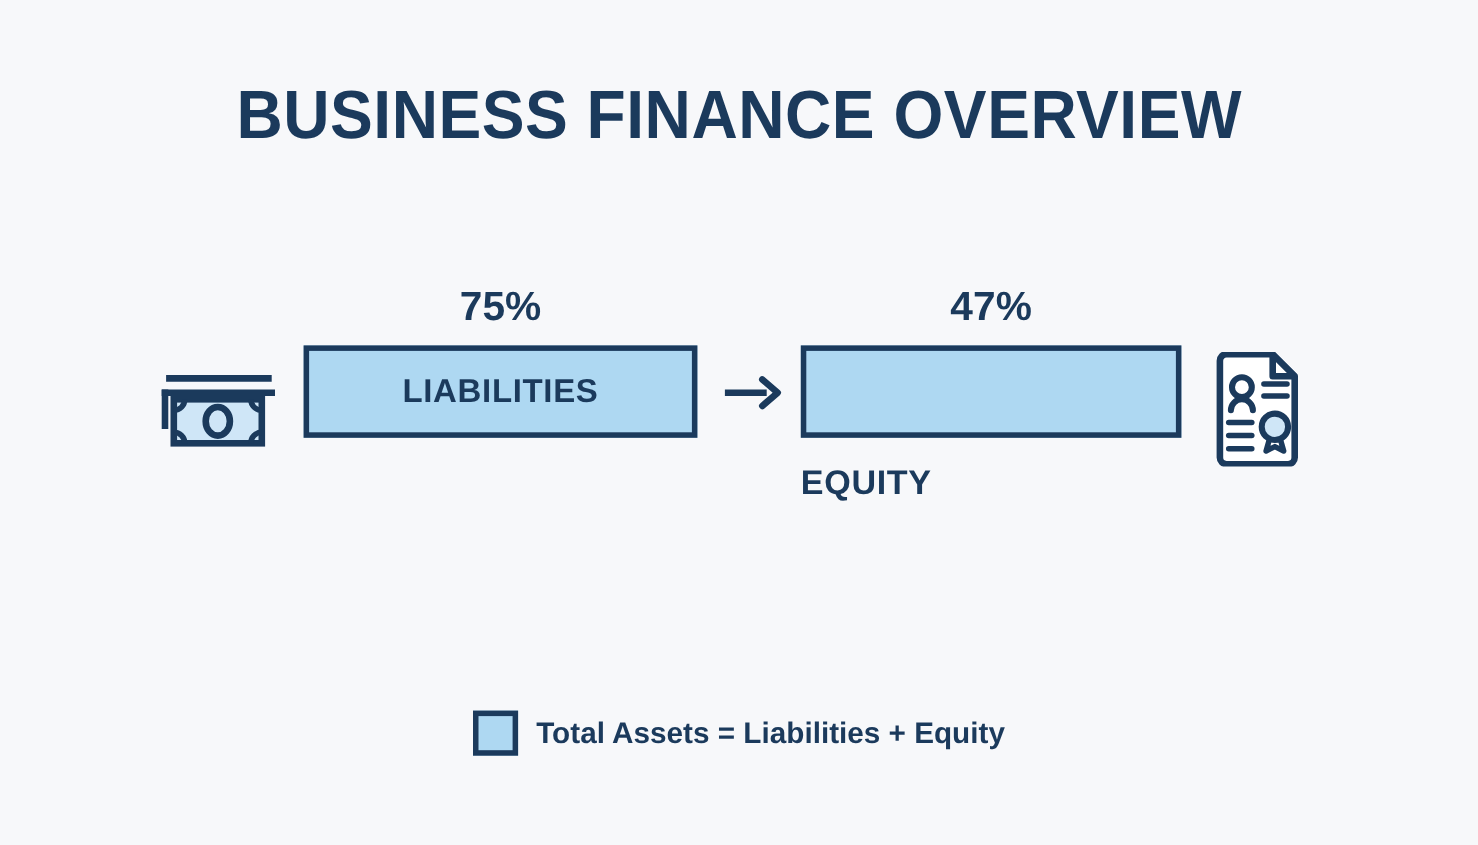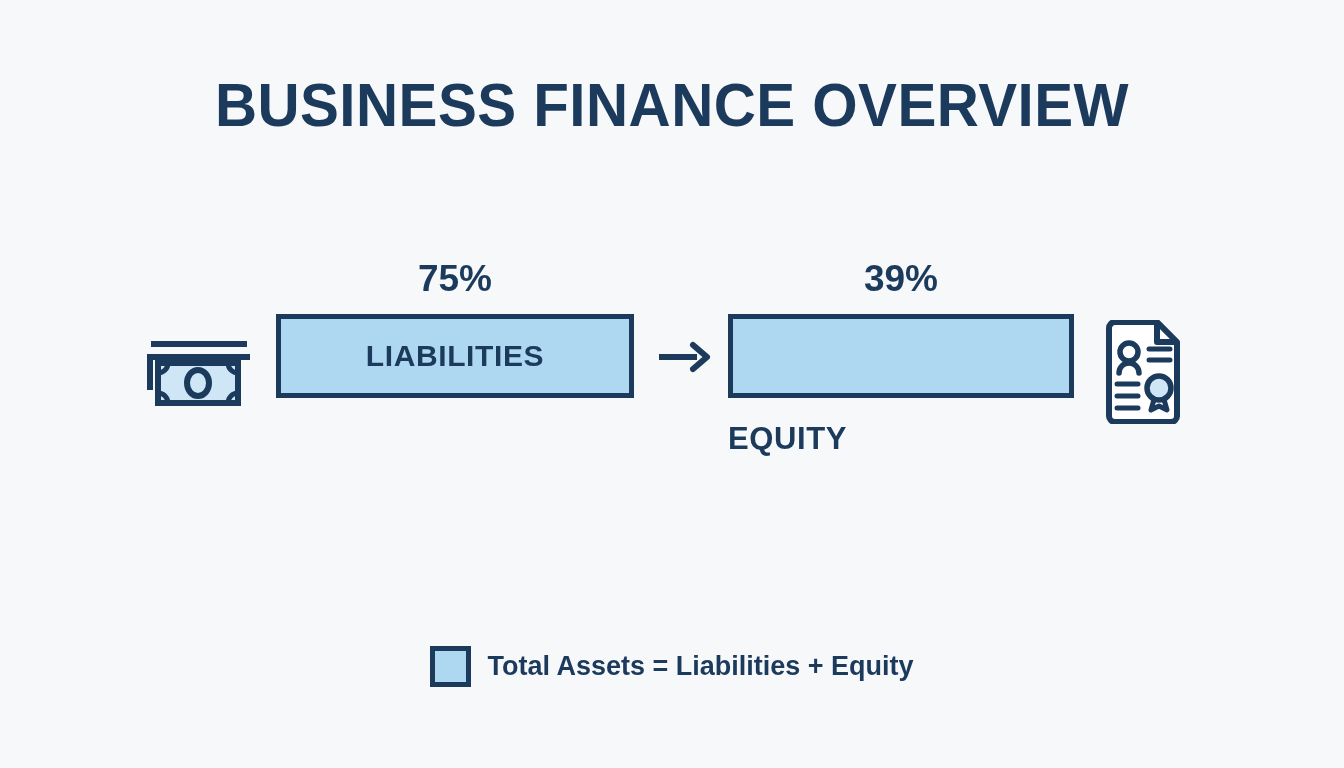--- a/index.html
+++ b/index.html
@@ -187,21 +187,21 @@
       <div class="bar-inner-label">LIABILITIES</div>
     </div>
 
     <div id="flow-arrow">
       <svg viewBox="0 0 54 40" width="54" height="40" aria-hidden="true">
         <line x1="2" y1="20" x2="40" y2="20" stroke="#1B3A5C" stroke-width="6" stroke-linecap="butt"></line>
         <polyline points="36,8 50,20 36,32" fill="none" stroke="#1B3A5C" stroke-width="6" stroke-linecap="round" stroke-linejoin="round"></polyline>
       </svg>
     </div>
 
-    <div class="pct-label" id="equity-pct">39%</div>
+    <div class="pct-label" id="equity-pct">47%</div>
 
     <div class="bar-outer" id="equity-bar"></div>
 
     <div id="equity-below-label">EQUITY</div>
 
     <div id="certificate-icon">
       <svg viewBox="0 0 86 104" width="86" height="104" aria-hidden="true">
         <path d="M9 8 a6 6 0 0 1 6 -6 h42 l20 20 v74 a6 6 0 0 1 -6 6 h-56 a6 6 0 0 1 -6 -6 z" fill="#FFFFFF" stroke="#1B3A5C" stroke-width="6" stroke-linejoin="round"></path>
         <path d="M57 2 v20 h20" fill="none" stroke="#1B3A5C" stroke-width="6" stroke-linejoin="round"></path>
         <circle cx="29" cy="32" r="9" fill="none" stroke="#1B3A5C" stroke-width="5.5"></circle>

